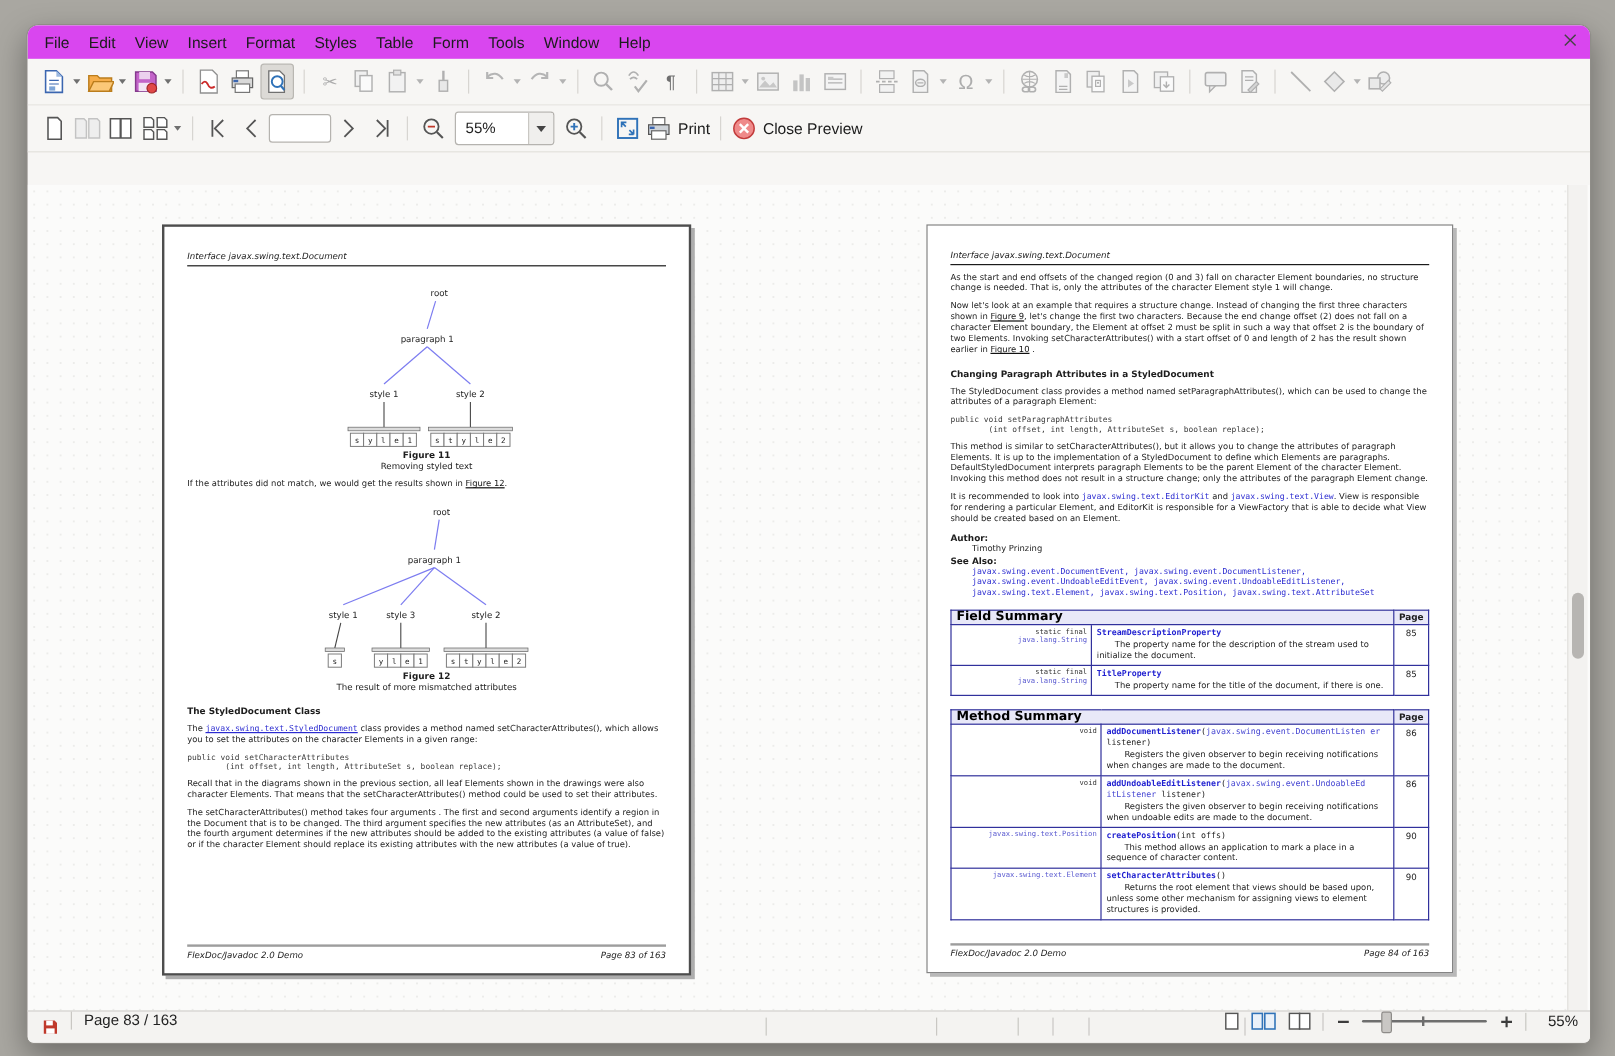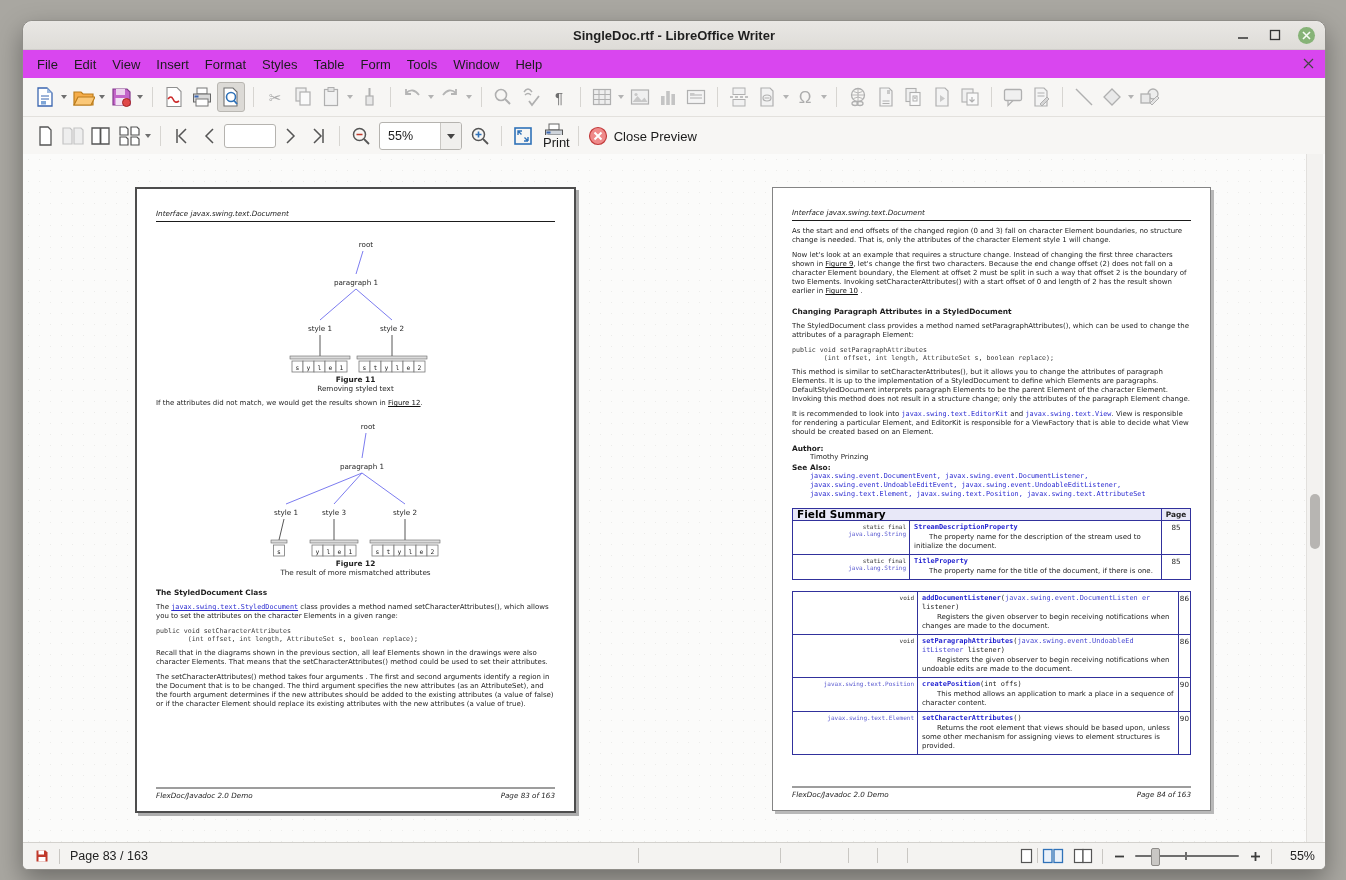--- a/index.html
+++ b/index.html
@@ -64,53 +64,33 @@
   .jt-type{width:110px;text-align:right;padding:2px 3px;font-family:"DejaVu Sans Mono",monospace;font-size:6px;line-height:7.4px;color:#333;}
   .jt-type .t-link{color:#5a5ad0;}
   .jt-main{padding:2px 4px 3px;}
   .jt-pg{text-align:center;font-size:7.2px;padding-top:2px;}
   .m-name{font-family:"DejaVu Sans Mono",monospace;font-weight:bold;color:#1f1fd0;font-size:6.9px;}
   .m-sig{font-family:"DejaVu Sans Mono",monospace;font-size:6.9px;color:#222;}
   .m-plink{font-family:"DejaVu Sans Mono",monospace;font-size:6.9px;color:#4646d2;}
   .jt-desc{text-indent:15px;margin-top:1px;}
   .indent{margin-left:18px;}
   
-  .statusbar{position:absolute;left:0;right:0;bottom:0;height:26px;background:#f4f3f1;border-top:1px solid #d3d1cd;display:flex;align-items:center;font-size:12.5px;color:#222;}
+  .statusbar{position:absolute;left:0;right:0;bottom:0;height:26px;background:#f4f3f1;border-top:1px solid #d3d1cd;display:flex;font-size:12.5px;color:#222;}
   .sb-sep{width:1px;height:15px;background:#c9c7c3;}
   .sb-abs{position:absolute;top:5px;}
   .slider-track{position:relative;width:104px;height:2px;background:#6e6e6e;border-radius:1px;}
   .slider-thumb{position:absolute;left:16px;top:-7px;width:7px;height:16px;background:#c9c7c4;border:1px solid #8d8b88;border-radius:2px;}
   .slider-tick{position:absolute;left:50px;top:-3px;width:1.5px;height:8px;background:#6e6e6e;}
   .pm{display:flex;align-items:center;justify-content:center;width:14px;height:14px;}
 </style>
 </head>
 <body>
 
 <div class="window">
 
-  <div class="titlebar">
-    <span class="title">SingleDoc.rtf - LibreOffice Writer</span>
-    <div class="win-btns">
-      <span class="wbtn">
-          <svg width="12" height="12">
-            <line x1="1" y1="9" x2="11" y2="9" stroke="#333" stroke-width="1.4"></line>
-          </svg>
-        </span>
-      <span class="wbtn">
-          <svg width="12" height="12">
-            <rect x="1.5" y="1.5" width="9" height="9" fill="none" stroke="#333" stroke-width="1.3"></rect>
-          </svg>
-        </span>
-      <span class="close-circle">
-          <svg width="9" height="9">
-            <path d="M1 1 L8 8 M8 1 L1 8" stroke="#f6fbf4" stroke-width="1.6"></path>
-          </svg>
-        </span>
-    </div>
-  </div>
 
   <div class="menubar">
     <span class="menu-item">File</span>
     <span class="menu-item">Edit</span>
     <span class="menu-item">View</span>
     <span class="menu-item">Insert</span>
     <span class="menu-item">Format</span>
     <span class="menu-item">Styles</span>
     <span class="menu-item">Table</span>
     <span class="menu-item">Form</span>
@@ -424,21 +404,21 @@
         </svg>
       </span>
     <span class="tsep"></span>
     <span class="tb-btn">
         <svg width="22" height="22">
           <rect x="3" y="3" width="16" height="16" fill="none" stroke="#2f72b8" stroke-width="1.6"></rect>
           <path d="M6 6 l4 0 l-4 0 l0 4 z M6 6 l3.5 3.5" stroke="#2f72b8" stroke-width="1.4" fill="none"></path>
           <path d="M16 16 l-3.5 -3.5 M16 16 h-4 M16 16 v-4" stroke="#2f72b8" stroke-width="1.4" fill="none"></path>
         </svg>
       </span>
-    <span class="tb-btn" style="min-width:0;flex-direction:column;">
+    <span class="tb-btn" style="min-width:0;">
       <svg width="22" height="22">
           <rect x="6" y="2" width="10" height="6" fill="#fff" stroke="#666"></rect>
           <rect x="2.5" y="8" width="17" height="8" fill="#cfd4da" stroke="#555"></rect>
           <rect x="5" y="13" width="12" height="7" fill="#fff" stroke="#666"></rect>
           <rect x="3.5" y="9.5" width="4" height="2" fill="#3b66b0"></rect>
         </svg>
       <span class="tb-label">Print</span>
     </span>
     <span class="tsep"></span>
     <span class="tb-btn" style="min-width:0;">
@@ -589,28 +569,32 @@
                   <div class="t-link">java.lang.String</div>
                 </td>
             <td class="jt-main"><span class="m-name">TitleProperty</span><div class="jt-desc">The property name for the title of the document, if there is one.</div></td>
             <td class="jt-pg">85</td>
           </tr>
         </tbody>
           </table>
 
         <table class="jtable outer" style="margin-top:11px;">
           <tbody>
+              <tr>
+            <td class="jt-title" colspan="2">Method Summary</td>
+            <td class="jt-pageh">Page</td>
+          </tr>
           <tr>
             <td class="jt-type" style="width:118px;"><span>void</span></td>
             <td class="jt-main"><span class="m-name">addDocumentListener</span><span class="m-sig">(</span><span class="m-plink">javax.swing.event.DocumentListen er</span><span class="m-sig"> listener)</span><div class="jt-desc">Registers the given observer to begin receiving notifications when changes are made to the document.</div></td>
             <td class="jt-pg">86</td>
           </tr>
           <tr>
             <td class="jt-type"><span>void</span></td>
-            <td class="jt-main"><span class="m-name">setParagraphAttributes</span><span class="m-sig">(</span><span class="m-plink">javax.swing.event.UndoableEd itListener</span><span class="m-sig"> listener)</span><div class="jt-desc">Registers the given observer to begin receiving notifications when undoable edits are made to the document.</div></td>
+            <td class="jt-main"><span class="m-name">addUndoableEditListener</span><span class="m-sig">(</span><span class="m-plink">javax.swing.event.UndoableEd itListener</span><span class="m-sig"> listener)</span><div class="jt-desc">Registers the given observer to begin receiving notifications when undoable edits are made to the document.</div></td>
             <td class="jt-pg">86</td>
           </tr>
           <tr>
             <td class="jt-type"><span class="t-link">javax.swing.text.Position</span></td>
             <td class="jt-main"><span class="m-name">createPosition</span><span class="m-sig">(int offs)</span><div class="jt-desc">This method allows an application to mark a place in a sequence of character content.</div></td>
             <td class="jt-pg">90</td>
           </tr>
           <tr>
             <td class="jt-type"><span class="t-link">javax.swing.text.Element</span></td>
             <td class="jt-main"><span class="m-name">setCharacterAttributes</span><span class="m-sig">()</span><div class="jt-desc">Returns the root element that views should be based upon, unless some other mechanism for assigning views to element structures is provided.</div></td>

